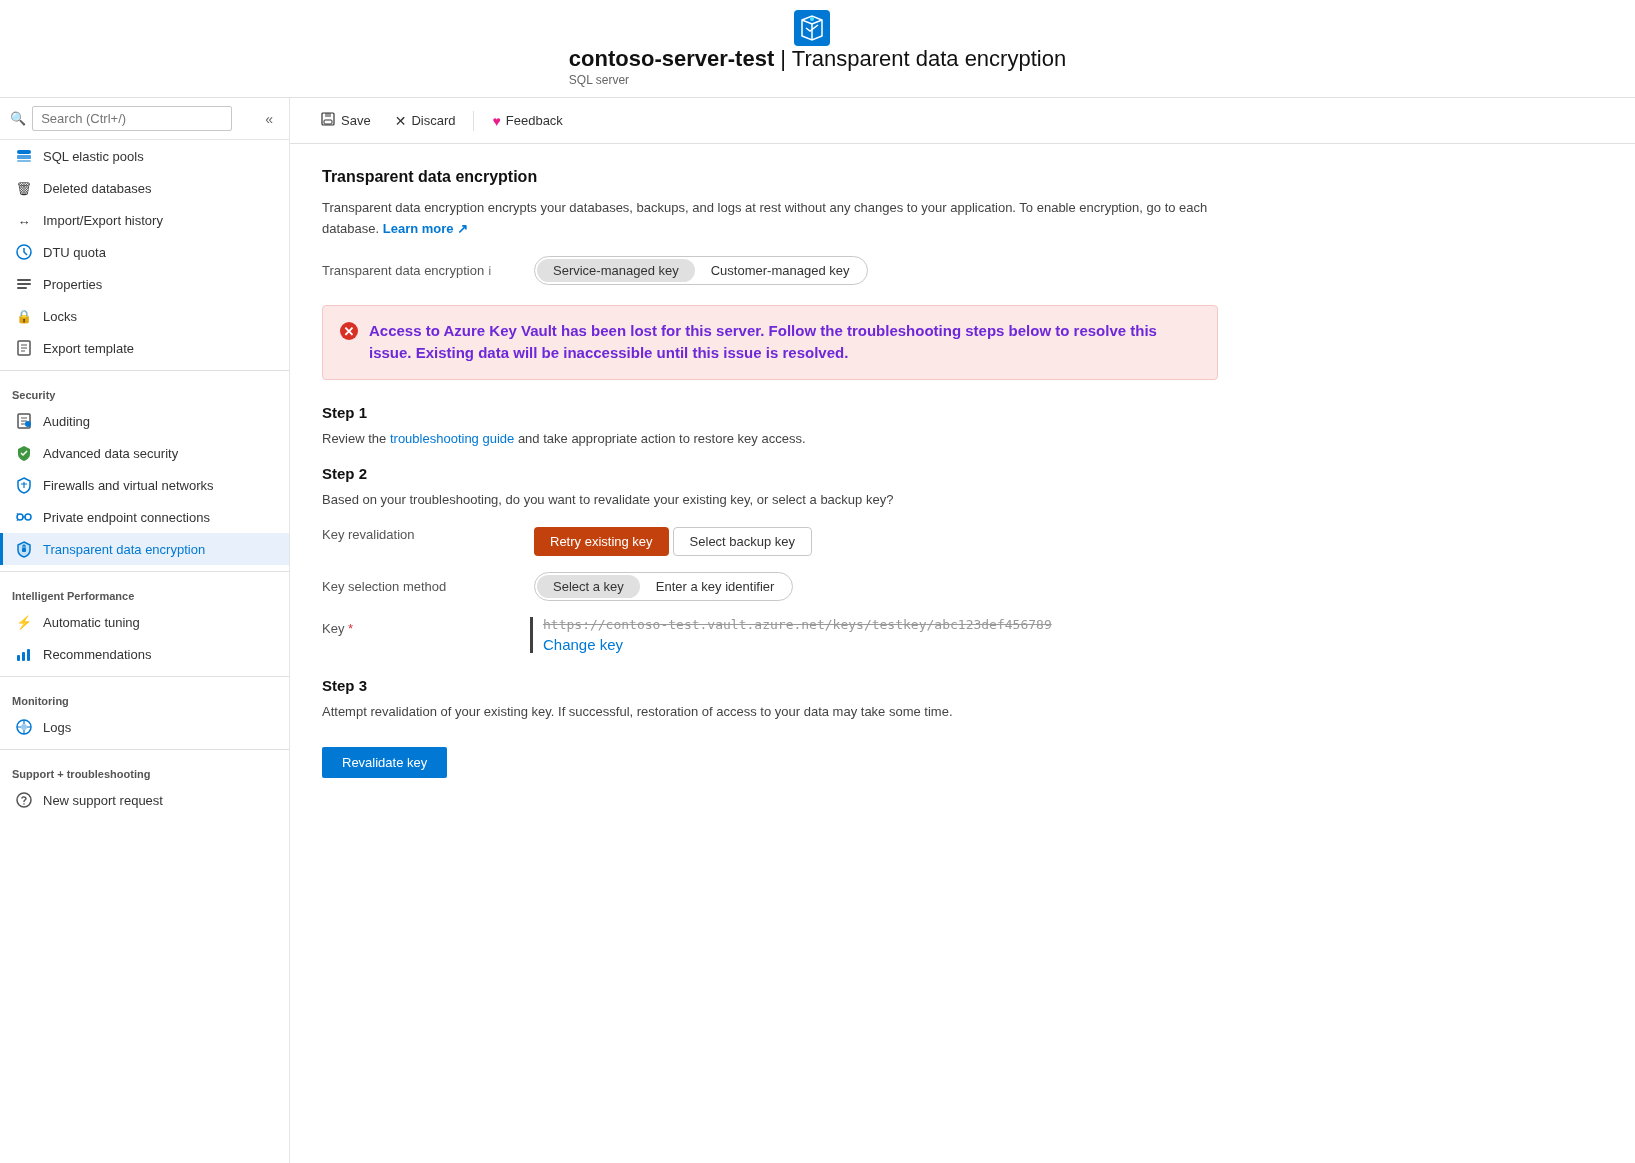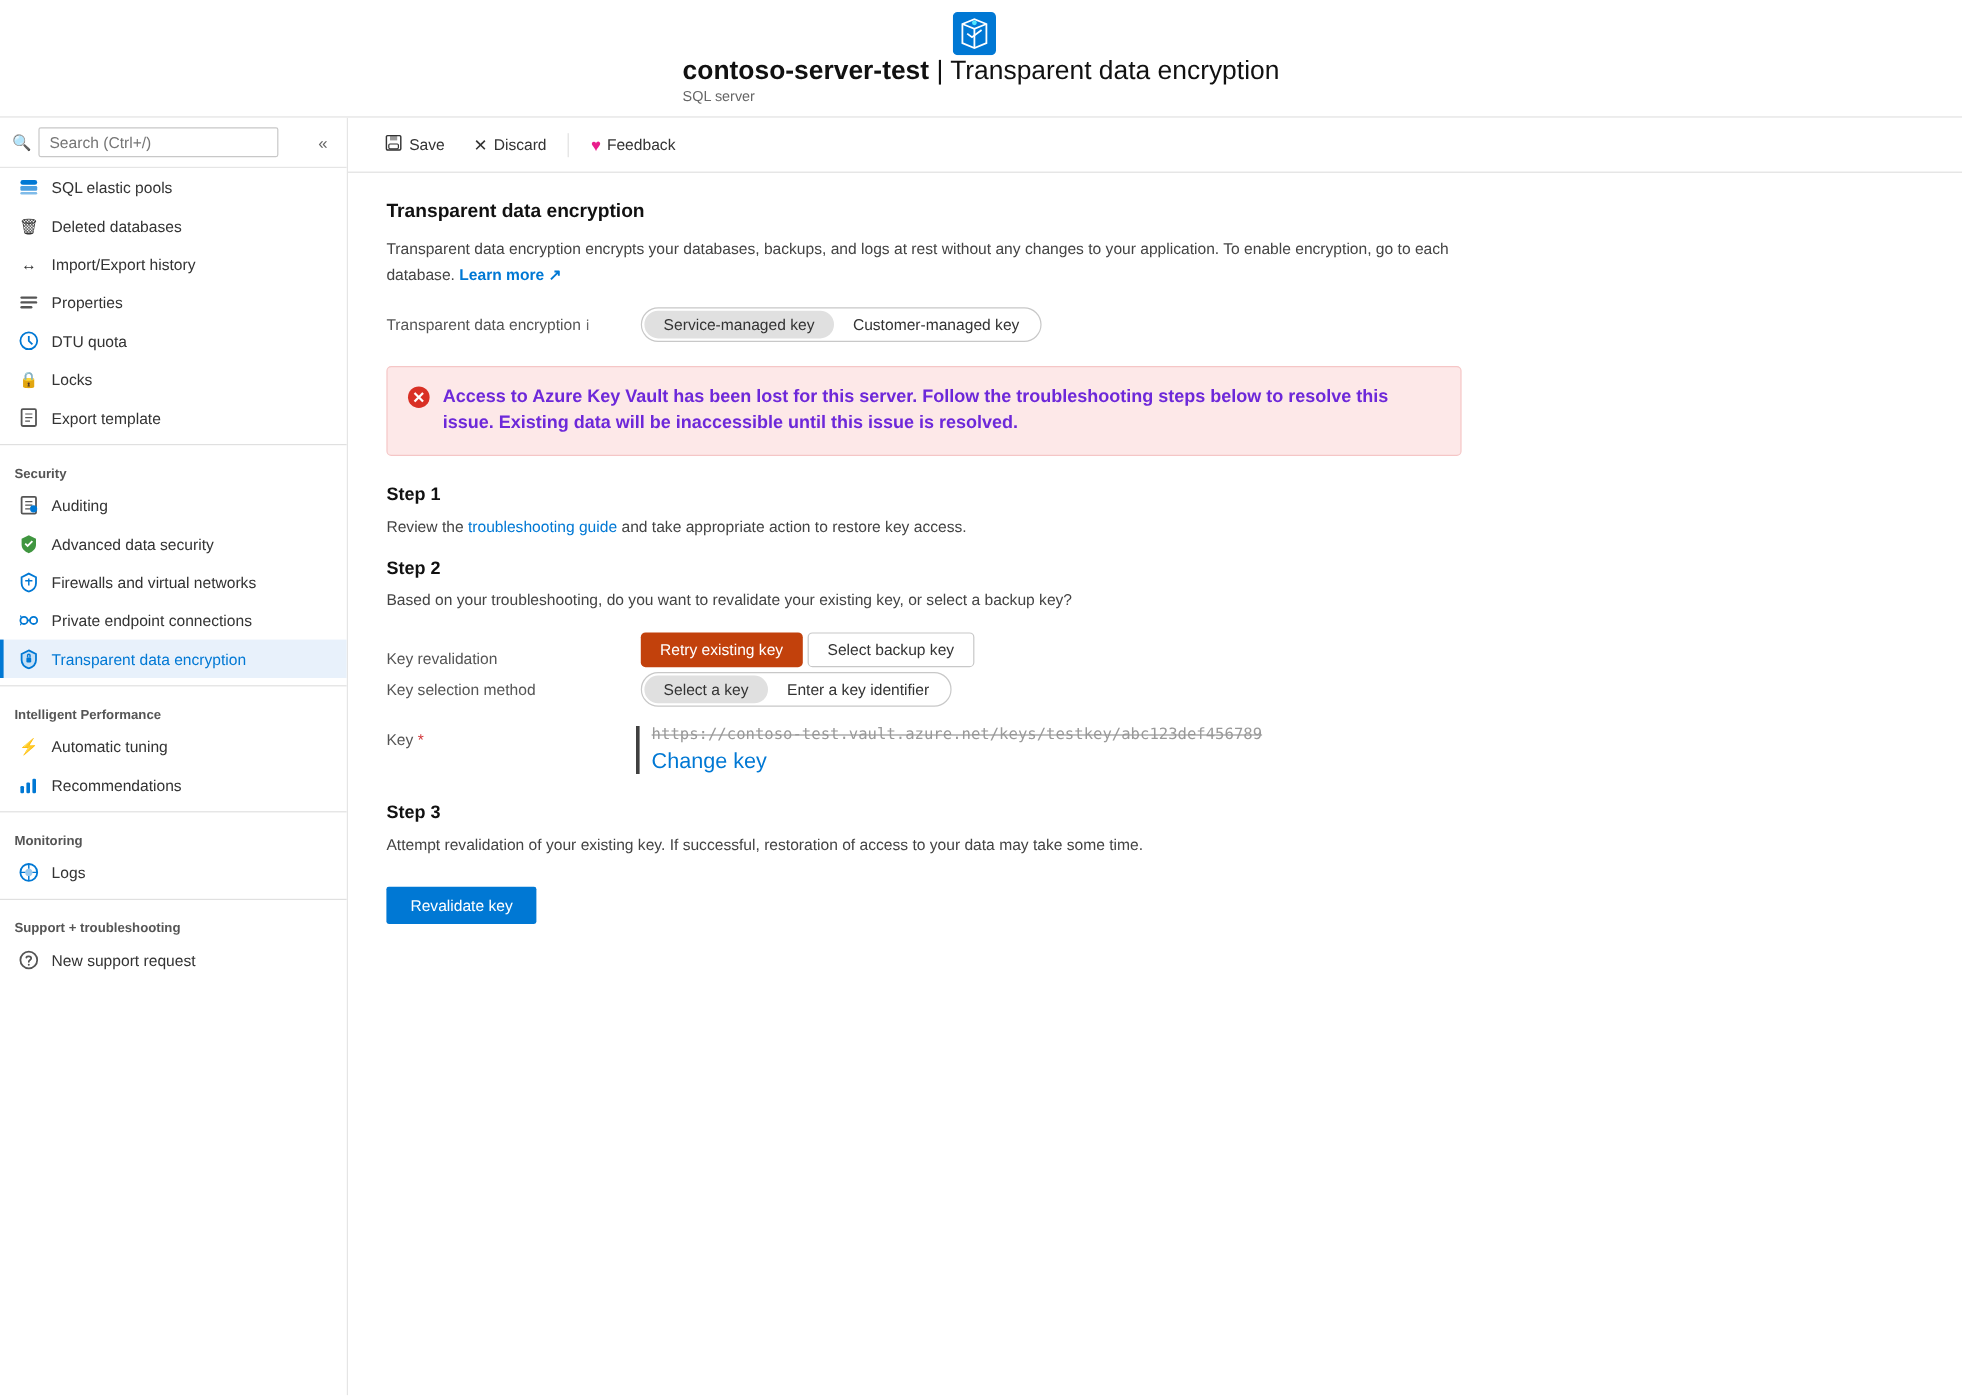--- a/index.html
+++ b/index.html
@@ -58,37 +58,37 @@
     .alert-box { display: flex; align-items: flex-start; gap: 10px; padding: 14px 16px; background: #fde8e8; border: 1px solid #f5c6c6; border-radius: 4px; margin-bottom: 24px; }
     .alert-icon { color: #d93025; font-size: 18px; margin-top: 1px; flex-shrink: 0; }
     .alert-text { font-size: 15px; color: #6d28d9; line-height: 1.5; font-weight: bold; }
 
     
     .step-title { font-size: 15px; font-weight: 600; color: #111; margin-bottom: 8px; }
     .step-description { font-size: 13px; color: #444; line-height: 1.6; margin-bottom: 16px; }
     .step-description a { color: #0078d4; text-decoration: none; }
 
     
-    .key-revalidation-row { display: flex; align-items: flex-end; gap: 12px; margin-bottom: 4px; }
+    .key-revalidation-row { display: flex; align-items: flex-start; gap: 12px; margin-bottom: 16px; }
     .key-revalidation-label { font-size: 13px; color: #555; min-width: 200px; }
     .btn-group { display: flex; gap: 0; }
     .btn-filled { background: #c2410c; color: #fff; border: none; border-radius: 4px; padding: 6px 16px; font-size: 13px; cursor: pointer; font-weight: 500; }
     .btn-outline { background: #fff; color: #333; border: 1px solid #c8c8c8; border-radius: 4px; padding: 6px 16px; font-size: 13px; cursor: pointer; margin-left: 4px; }
 
     
     .key-method-row { display: flex; align-items: center; gap: 12px; margin-bottom: 16px; }
     .key-method-label { font-size: 13px; color: #555; min-width: 200px; }
 
     
     .key-field-row { display: flex; align-items: flex-start; gap: 8px; margin-bottom: 24px; }
     .key-field-label { font-size: 13px; color: #555; min-width: 200px; padding-top: 4px; }
     .key-field-label .required { color: #d13438; }
     .key-value-block { border-left: 3px solid #404040; padding-left: 10px; }
     .key-value-text { font-size: 13px; color: #999; text-decoration: line-through; margin-bottom: 4px; font-family: monospace; }
-    .change-key-link { color: #0078d4; text-decoration: none; font-size: 18px; cursor: pointer; margin-top: 18px; }
+    .change-key-link { color: #0078d4; text-decoration: none; font-size: 15px; cursor: pointer; margin-top: 18px; }
 
     
     .revalidate-btn { background: #0078d4; color: #fff; border: none; border-radius: 2px; padding: 8px 20px; font-size: 13px; cursor: pointer; font-weight: 500; margin-top: 8px; }
 
     
     svg { flex-shrink: 0; }
   </style>
 </head>
 <body>
 
@@ -134,35 +134,35 @@
       <span class="item-icon">🗑</span>
       <span>Deleted databases</span>
     </div>
     <div class="sidebar-item">
       <span class="item-icon">↔</span>
       <span>Import/Export history</span>
     </div>
     <div class="sidebar-item">
       <span class="item-icon">
         <svg width="18" height="18" viewBox="0 0 18 18">
+            <circle cx="9" cy="9" r="7" fill="none" stroke="#0078d4" stroke-width="1.5"></circle>
+            <path d="M9 5 L9 9 L12 12" stroke="#0078d4" stroke-width="1.5" fill="none"></path>
+          </svg>
+      </span>
+      <span>DTU quota</span>
+    </div>
+    <div class="sidebar-item">
+      <span class="item-icon">
+        <svg width="18" height="18" viewBox="0 0 18 18">
             <rect x="2" y="4" width="14" height="2" rx="1" fill="#555"></rect>
             <rect x="2" y="8" width="14" height="2" rx="1" fill="#555"></rect>
             <rect x="2" y="12" width="10" height="2" rx="1" fill="#555"></rect>
           </svg>
       </span>
       <span>Properties</span>
-    </div>
-    <div class="sidebar-item">
-      <span class="item-icon">
-        <svg width="18" height="18" viewBox="0 0 18 18">
-            <circle cx="9" cy="9" r="7" fill="none" stroke="#0078d4" stroke-width="1.5"></circle>
-            <path d="M9 5 L9 9 L12 12" stroke="#0078d4" stroke-width="1.5" fill="none"></path>
-          </svg>
-      </span>
-      <span>DTU quota</span>
     </div>
     <div class="sidebar-item">
       <span class="item-icon">🔒</span>
       <span>Locks</span>
     </div>
     <div class="sidebar-item">
       <span class="item-icon">
         <svg width="18" height="18" viewBox="0 0 18 18">
             <rect x="3" y="2" width="12" height="14" rx="1" fill="none" stroke="#555" stroke-width="1.5"></rect>
             <path d="M6 6h6M6 9h6M6 12h4" stroke="#555" stroke-width="1"></path>

